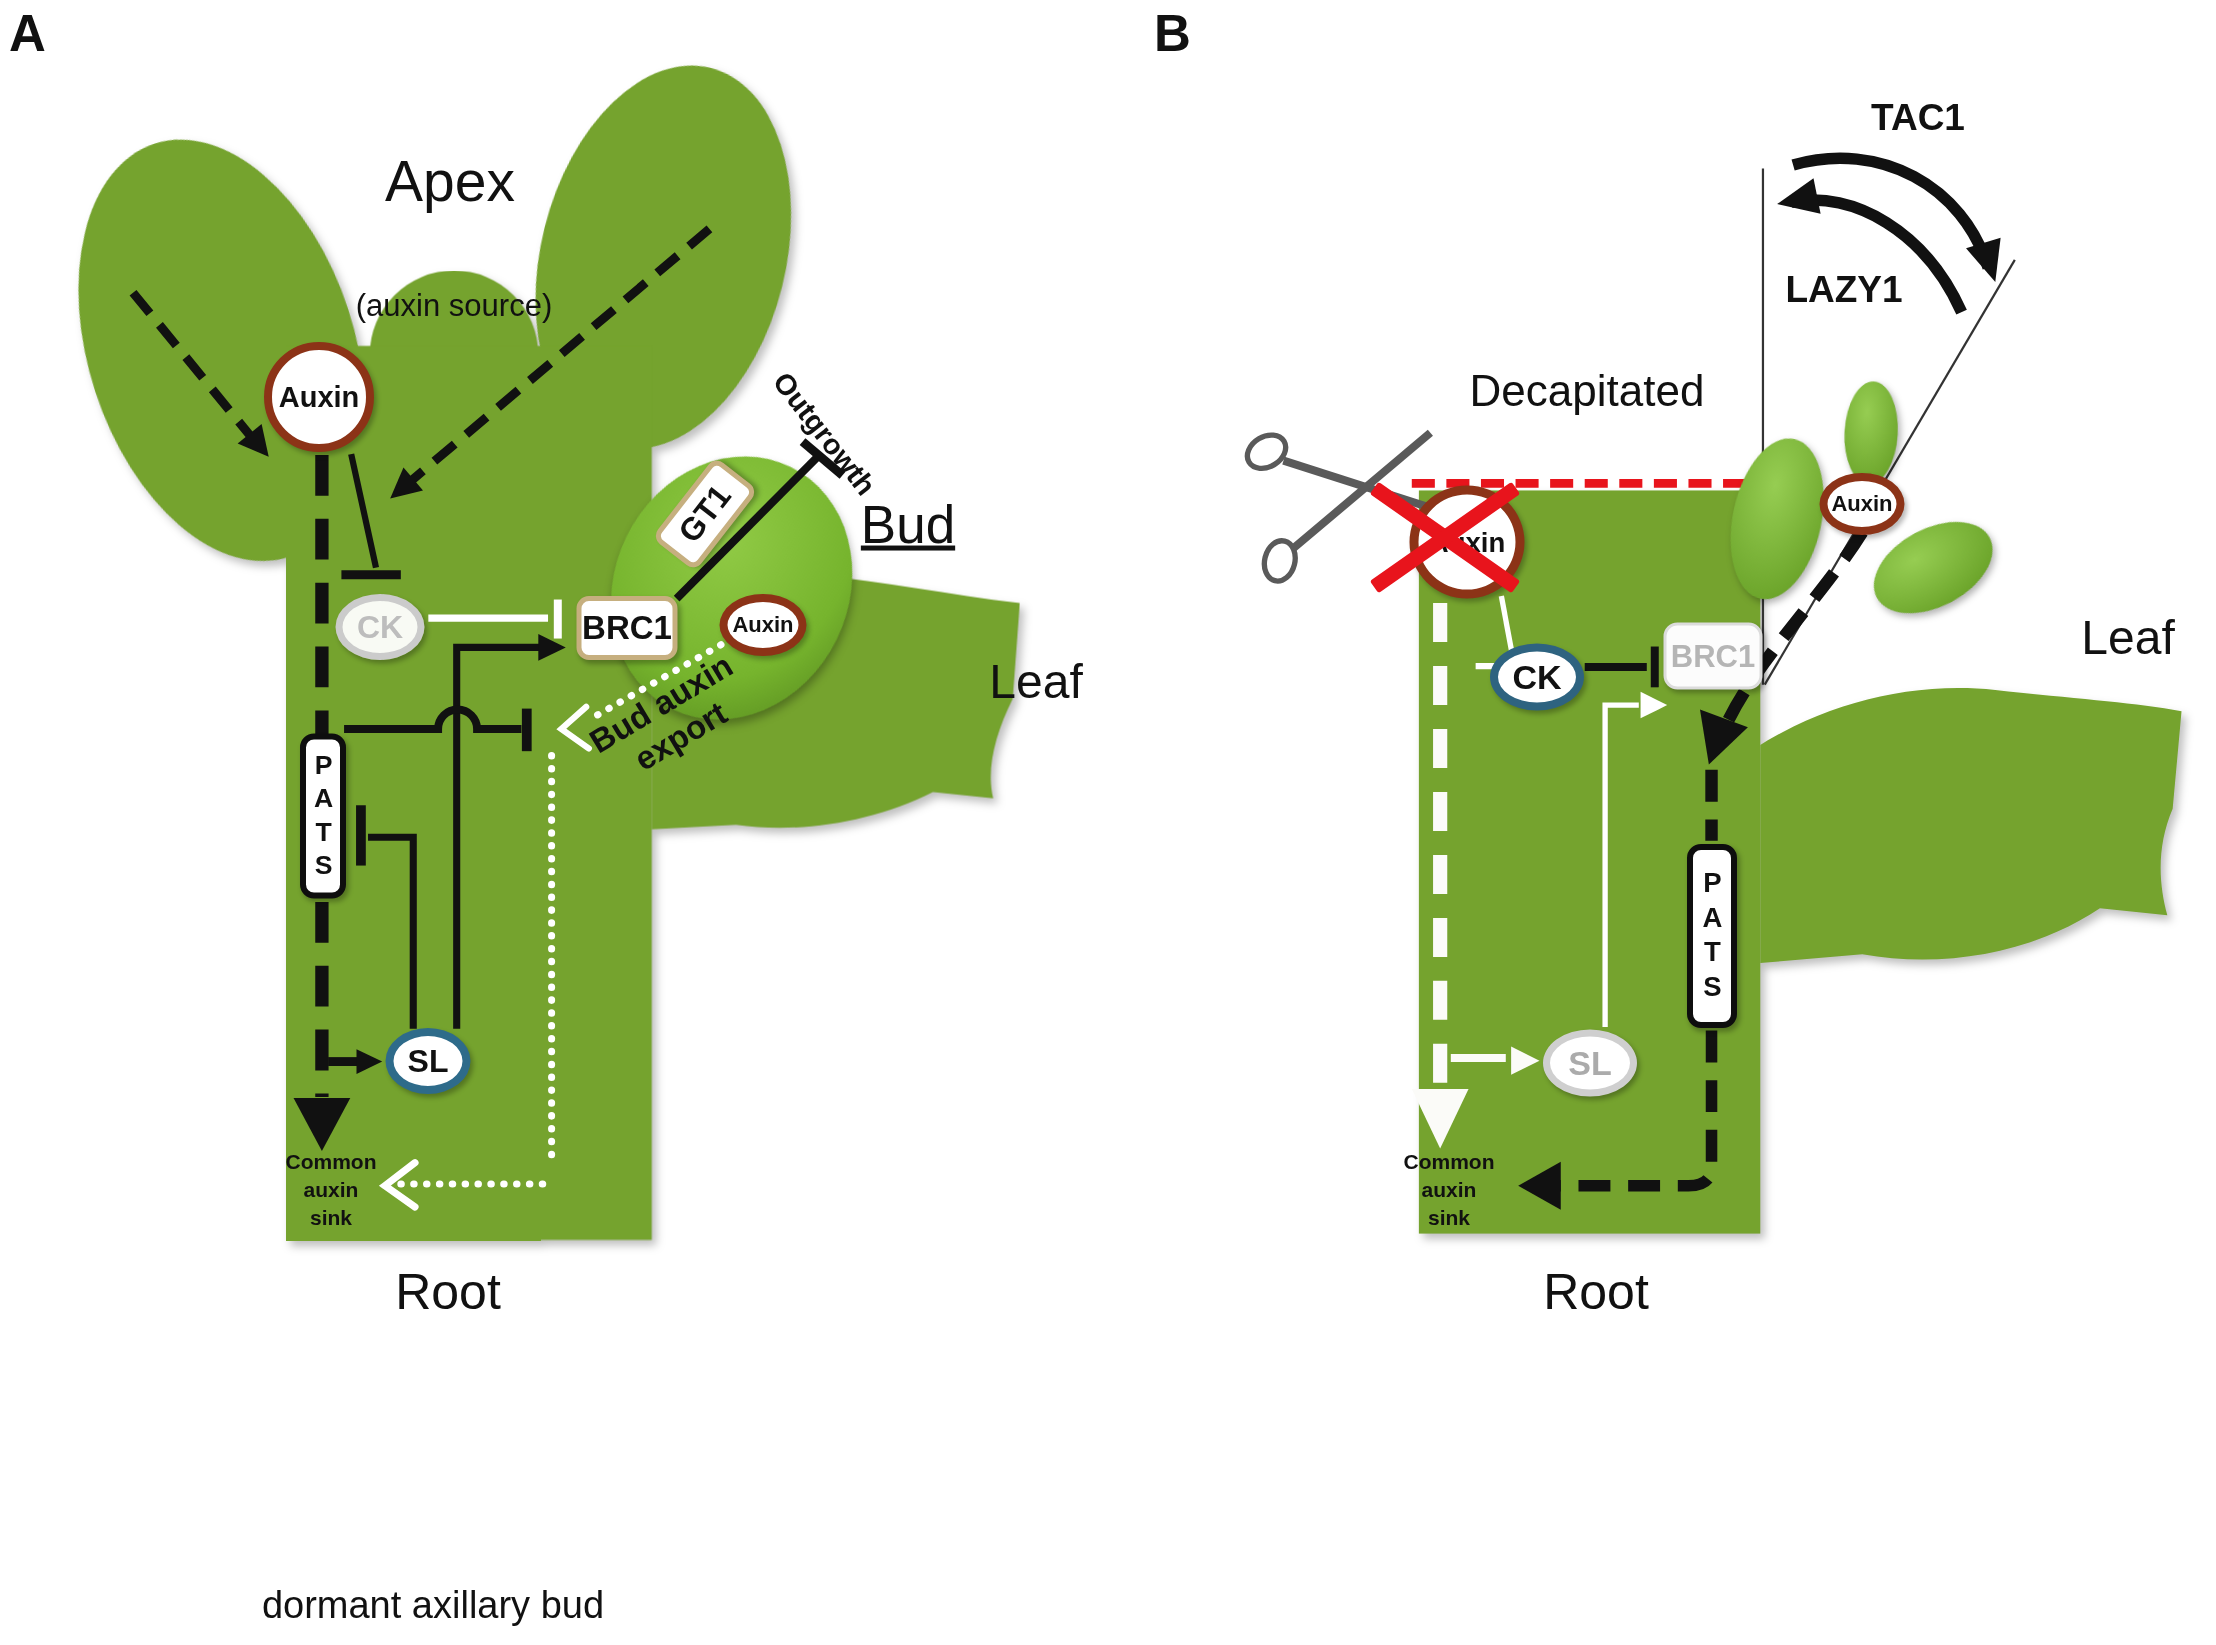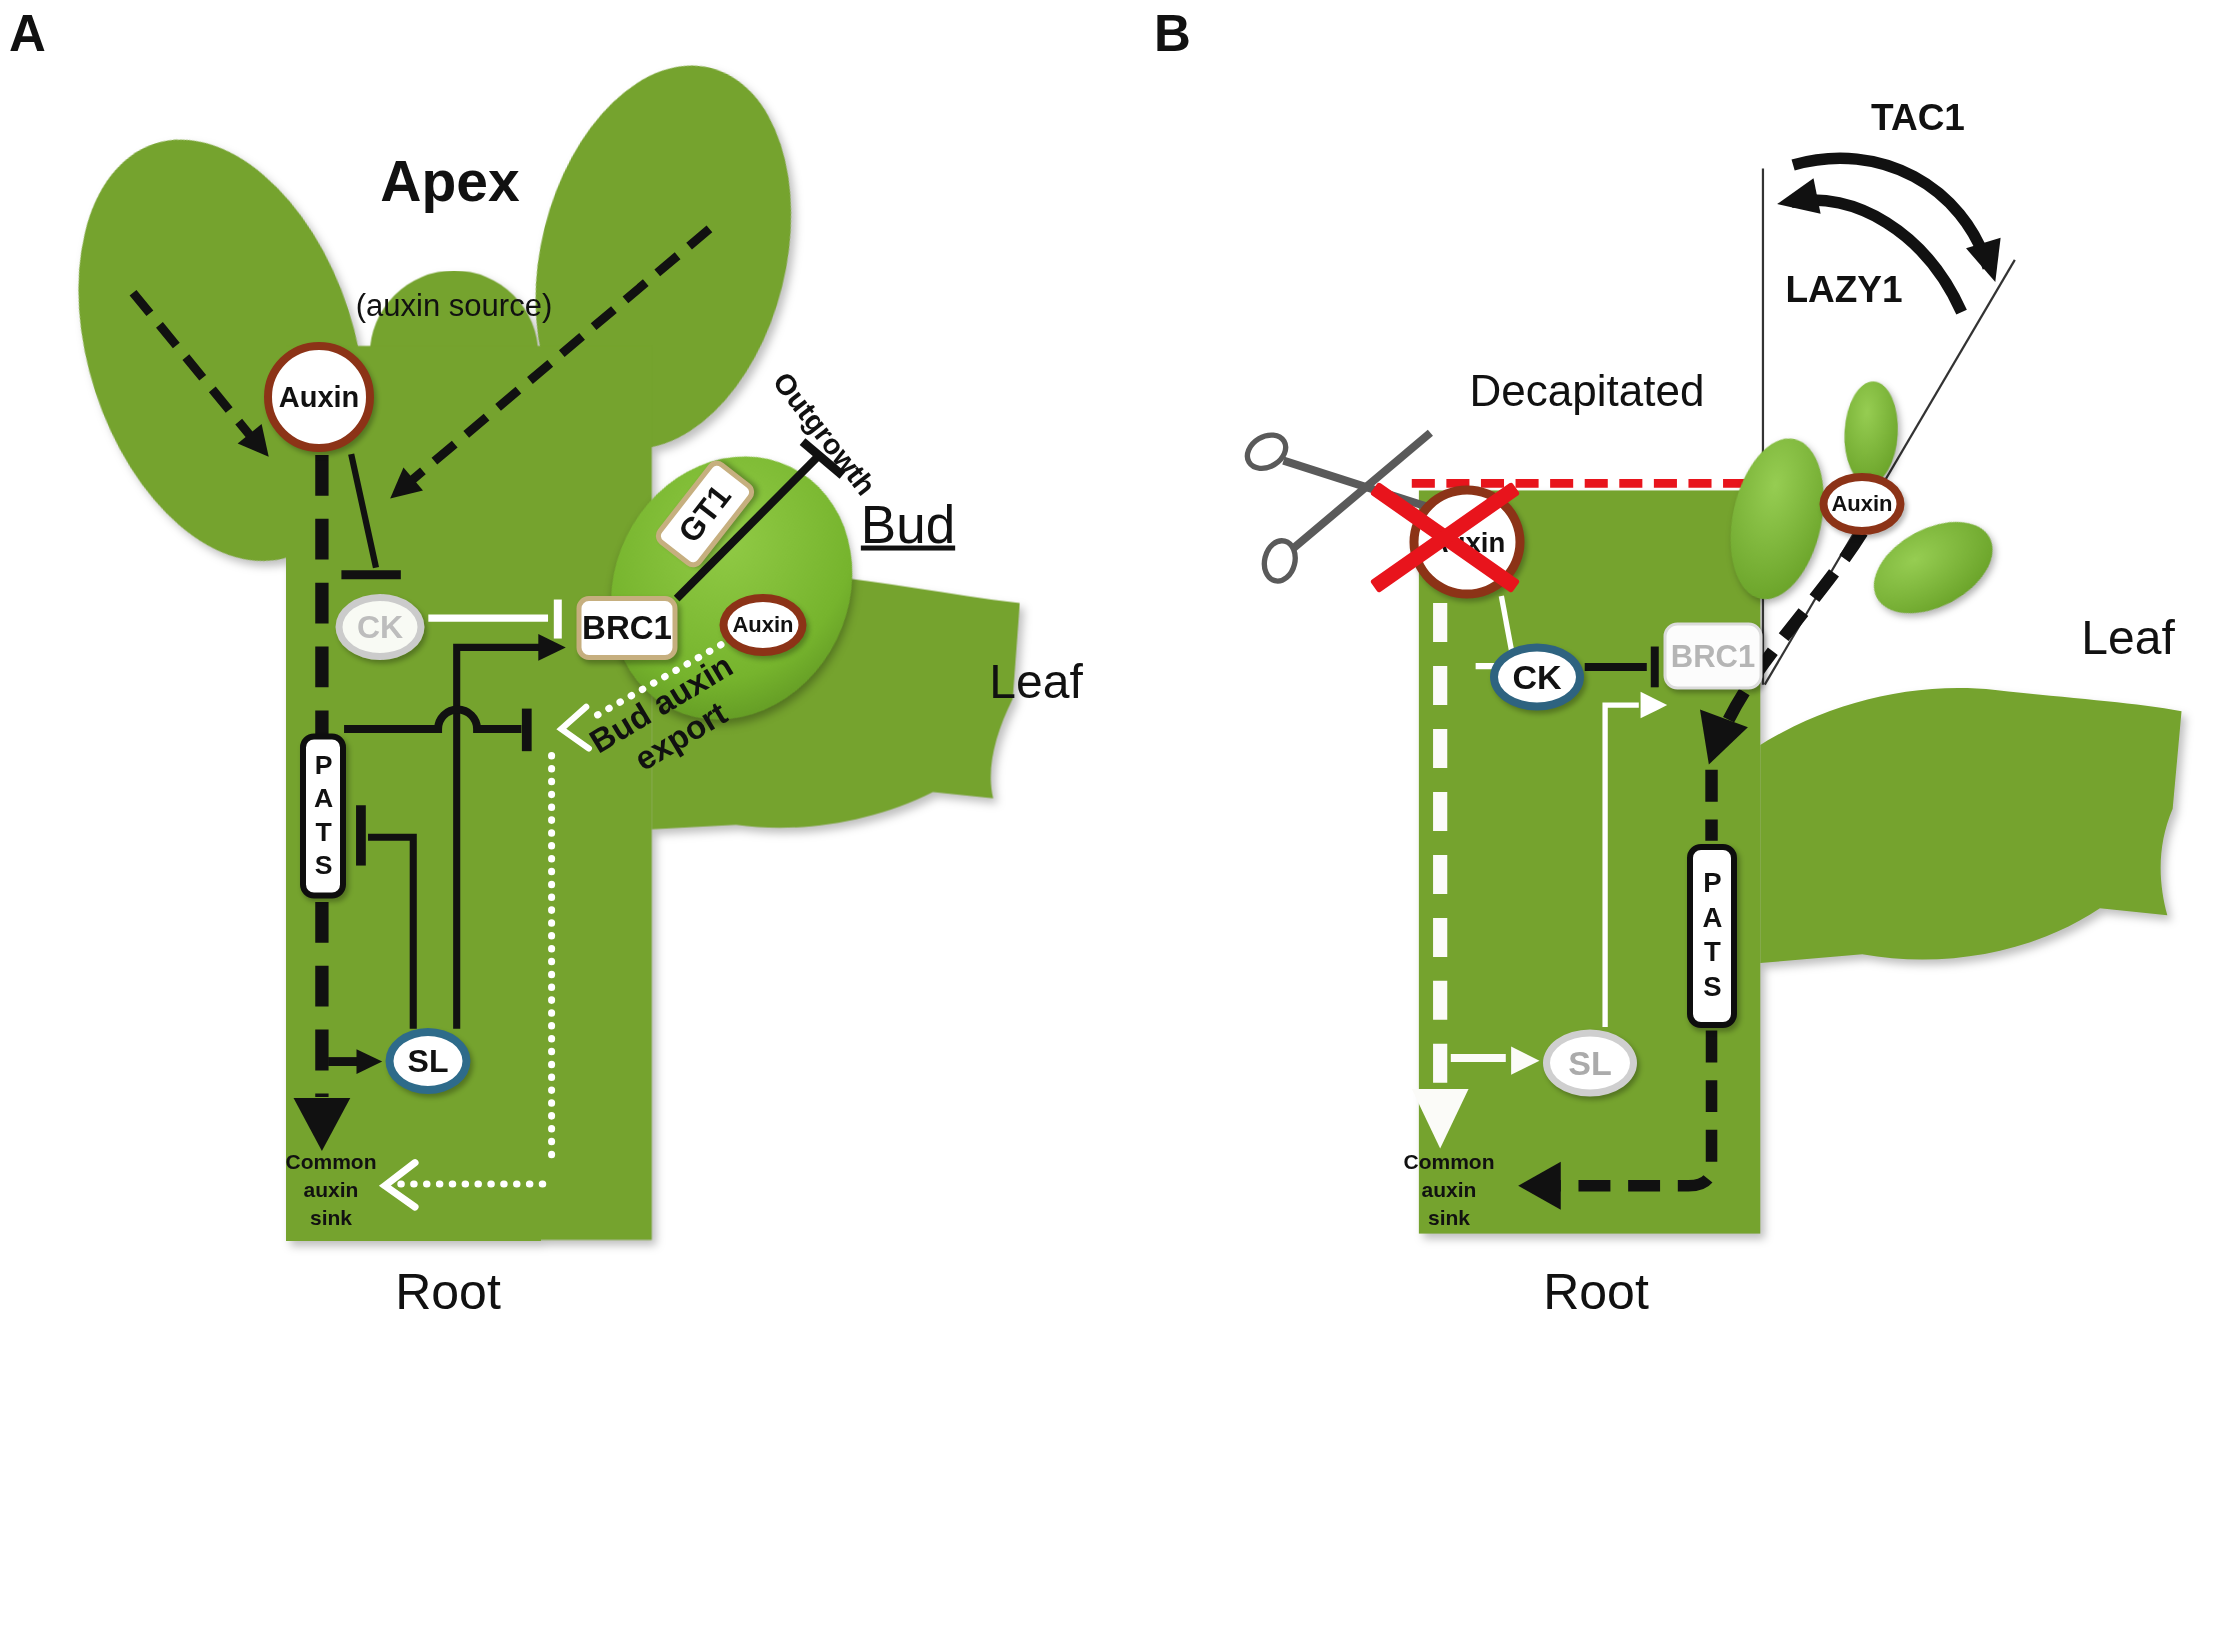--- a/index.html
+++ b/index.html
@@ -183,31 +183,32 @@
     <polygon points="1927,862 1917,800 1971,820" fill="#111"></polygon>
     <path d="M1930,868 L1930,948" stroke="#111" stroke-width="14" stroke-dasharray="36 20" fill="none"></path>
     <path d="M1930,1162 L1930,1316 Q1930,1337 1904,1337 L1758,1337" stroke="#111" stroke-width="13" stroke-dasharray="36 20" fill="none"></path>
     <polygon points="1712,1337 1760,1310 1760,1364" fill="#111"></polygon>
   </g>
 </svg>
 
 <div class="corner" style="left:8.9px;top:3.5px;">A</div>
 <div class="corner" style="left:1154px;top:3.5px;">B</div>
 
-<div class="lbl" style="left:450px;top:182px;font-size:57px;font-weight:700;">Apex</div>
+<div class="lbl" style="left:450px;top:182px;font-size:57px;font-weight:400;">Apex</div>
 <div class="lbl" style="left:454px;top:266px;font-size:31px;font-weight:500;margin-top:40px;">(auxin source)</div>
 <div class="lbl" style="left:824px;top:434px;font-size:29px;font-weight:600;transform:translate(-50%,-50%) rotate(52deg);">Outgrowth</div>
 <div class="lbl" style="left:908px;top:525px;font-size:53px;font-weight:500;text-decoration:underline;">Bud</div>
 <div class="lbl" style="left:1036px;top:682px;font-size:48px;font-weight:500;">Leaf</div>
 <div class="lbl" style="left:671px;top:720px;font-size:33px;font-weight:600;transform:translate(-50%,-50%) rotate(-31deg);">Bud auxin
 export</div>
 <div class="lbl" style="left:331px;top:1190px;font-size:21px;font-weight:700;line-height:1.33;">Common
 auxin
 sink</div>
 <div class="lbl" style="left:448px;top:1293px;font-size:50px;font-weight:500;">Root</div>
+<div class="lbl" style="left:433px;top:1606px;font-size:38px;font-weight:500;">dormant axillary bud</div>
 
 <div class="node oval" id="auxin-a">Auxin</div>
 <div class="node oval" id="ck-a">CK</div>
 <div class="node rbox" id="brc1-a">BRC1</div>
 <div class="node" id="gt1-a">GT1</div>
 <div class="node vtext" id="pats-a">PATS</div>
 <div class="node oval" id="sl-a">SL</div>
 <div class="node oval" id="budauxin-a">Auxin</div>
 
 <div class="lbl" style="left:1918px;top:118px;font-size:37px;font-weight:700;">TAC1</div>

